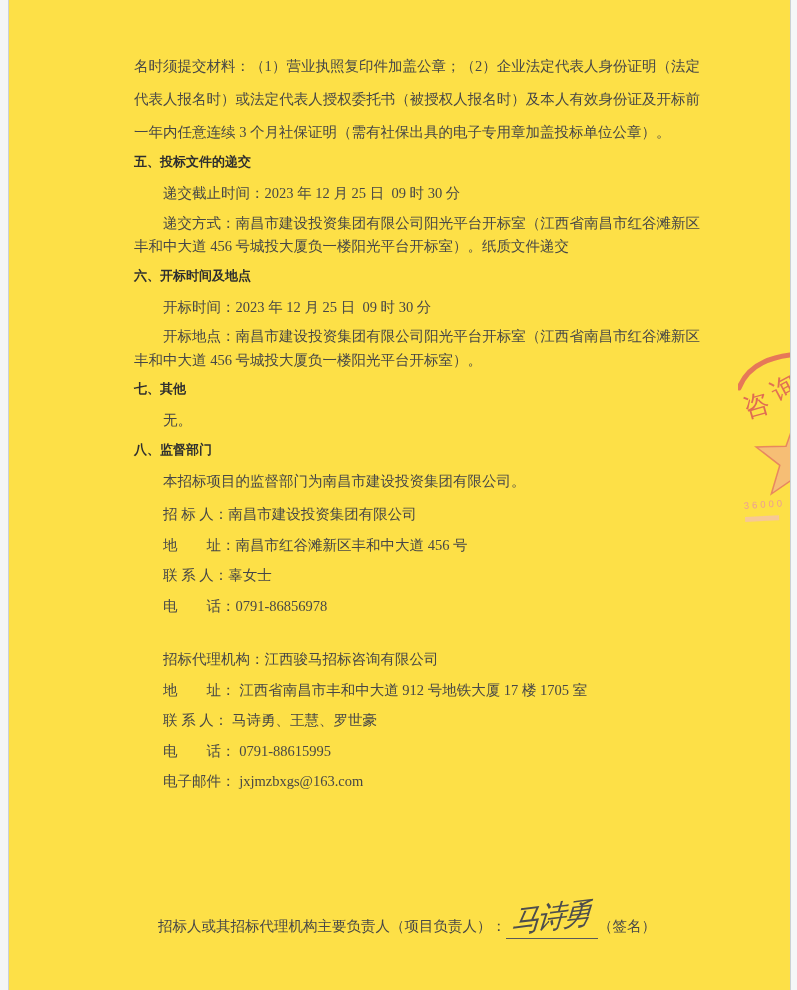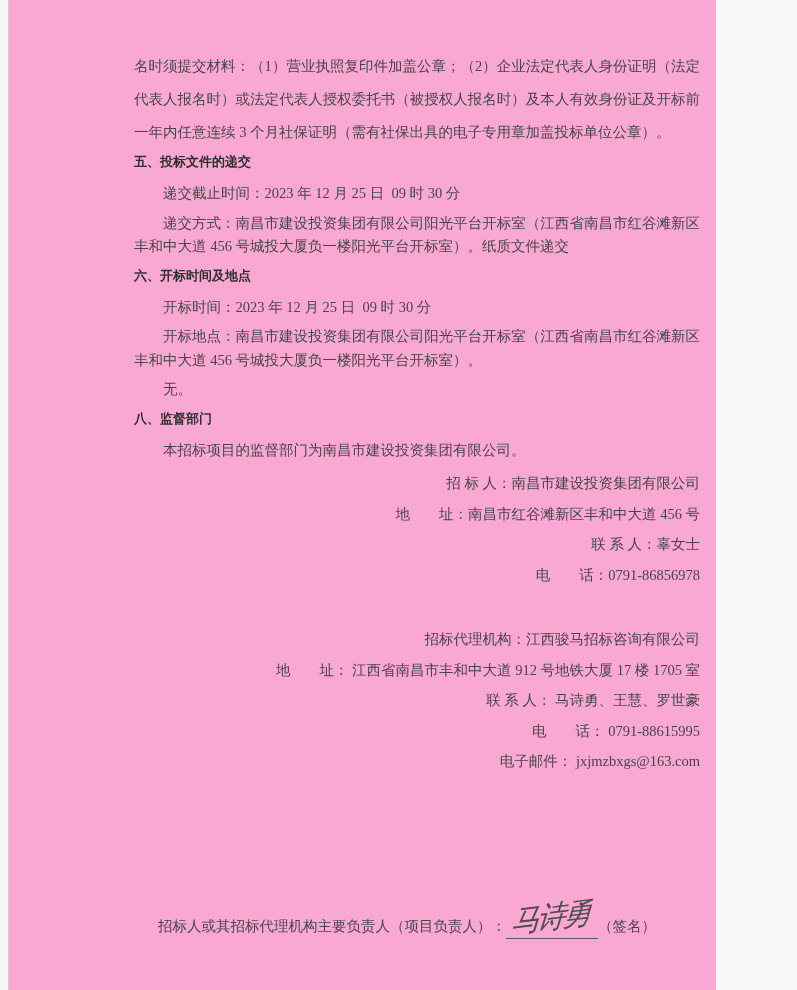--- a/index.html
+++ b/index.html
@@ -2,22 +2,22 @@
 <html><head>
 <meta charset="utf-8">
 <style>
   html,body{margin:0;padding:0;}
   body{
     width:797px;height:990px;overflow:hidden;
     background:#f6f7f7;
     font-family:"Liberation Serif","DejaVu Serif",serif;
   }
   .scan{
-    position:relative;width:716px;height:990px;
-    background:#f9a8d4;overflow:hidden;
+    position:relative;width:797px;height:990px;
+    background:#fde047;overflow:hidden;
   }
   .edge{position:absolute;top:0;bottom:0;width:1px;background:#ccd1d3;}
   .edge-left{left:8px;}
   .edge-right{left:790px;}
   .outer-strip-left{position:absolute;left:0;top:0;bottom:0;width:8px;background:#f4f5f5;}
   .outer-strip-right{position:absolute;left:791px;right:0;top:0;bottom:0;background:#f5f7f8;}
   .content{
     position:absolute;left:134px;top:50px;width:566px;
     color:#474747;font-size:14.5px;
   }
@@ -28,22 +28,22 @@
     font-family:"Liberation Sans","DejaVu Sans",sans-serif;
     font-size:13px;font-weight:bold;color:#2f2f2f;
     line-height:22px;margin:4px 0 9px 0;
   }
   h2.first{margin-top:0;}
   p.body{
     margin:0 0 6px 0;line-height:23.5px;text-align:justify;
     text-indent:2em;white-space:pre-wrap;
   }
   .contact-block{padding-left:2em;margin-top:4px;}
-  .contact-block.agency{margin-top:34px;}
-  .contact-row{line-height:30.5px;white-space:pre-wrap;text-align:right;}
+  .contact-block.agency{margin-top:23px;}
+  .contact-row{line-height:30.5px;white-space:pre-wrap;}
   .contact-row .lbl{color:#474747;}
   .contact-row .val{color:#474747;}
   .sig-row{
     position:absolute;left:158px;top:908px;width:600px;
     color:#474747;font-size:14.5px;white-space:nowrap;
   }
   .sig-underline{
     display:inline-block;width:92px;height:30px;
     border-bottom:1.2px solid #5a5a5a;
     vertical-align:-6px;text-align:center;position:relative;
@@ -75,20 +75,21 @@
     <p class="cont">名时须提交材料：（1）营业执照复印件加盖公章；（2）企业法定代表人身份证明（法定代表人报名时）或法定代表人授权委托书（被授权人报名时）及本人有效身份证及开标前一年内任意连续 3 个月社保证明（需有社保出具的电子专用章加盖投标单位公章）。</p>
 
     <h2 class="first">五、投标文件的递交</h2>
     <p class="body">递交截止时间：2023 年 12 月 25 日  09 时 30 分</p>
     <p class="body">递交方式：南昌市建设投资集团有限公司阳光平台开标室（江西省南昌市红谷滩新区丰和中大道 456 号城投大厦负一楼阳光平台开标室）。纸质文件递交</p>
 
     <h2>六、开标时间及地点</h2>
     <p class="body">开标时间：2023 年 12 月 25 日  09 时 30 分</p>
     <p class="body">开标地点：南昌市建设投资集团有限公司阳光平台开标室（江西省南昌市红谷滩新区丰和中大道 456 号城投大厦负一楼阳光平台开标室）。</p>
 
+    <h2>七、其他</h2>
     <p class="body">无。</p>
 
     <h2>八、监督部门</h2>
     <p class="body">本招标项目的监督部门为南昌市建设投资集团有限公司。</p>
 
 
     <div class="contact-block">
       <div class="contact-row"><span class="lbl">招 标 人：</span><span class="val">南昌市建设投资集团有限公司</span></div>
       <div class="contact-row"><span class="lbl">地　　址：</span><span class="val">南昌市红谷滩新区丰和中大道 456 号</span></div>
       <div class="contact-row"><span class="lbl">联 系 人：</span><span class="val">辜女士</span></div>

